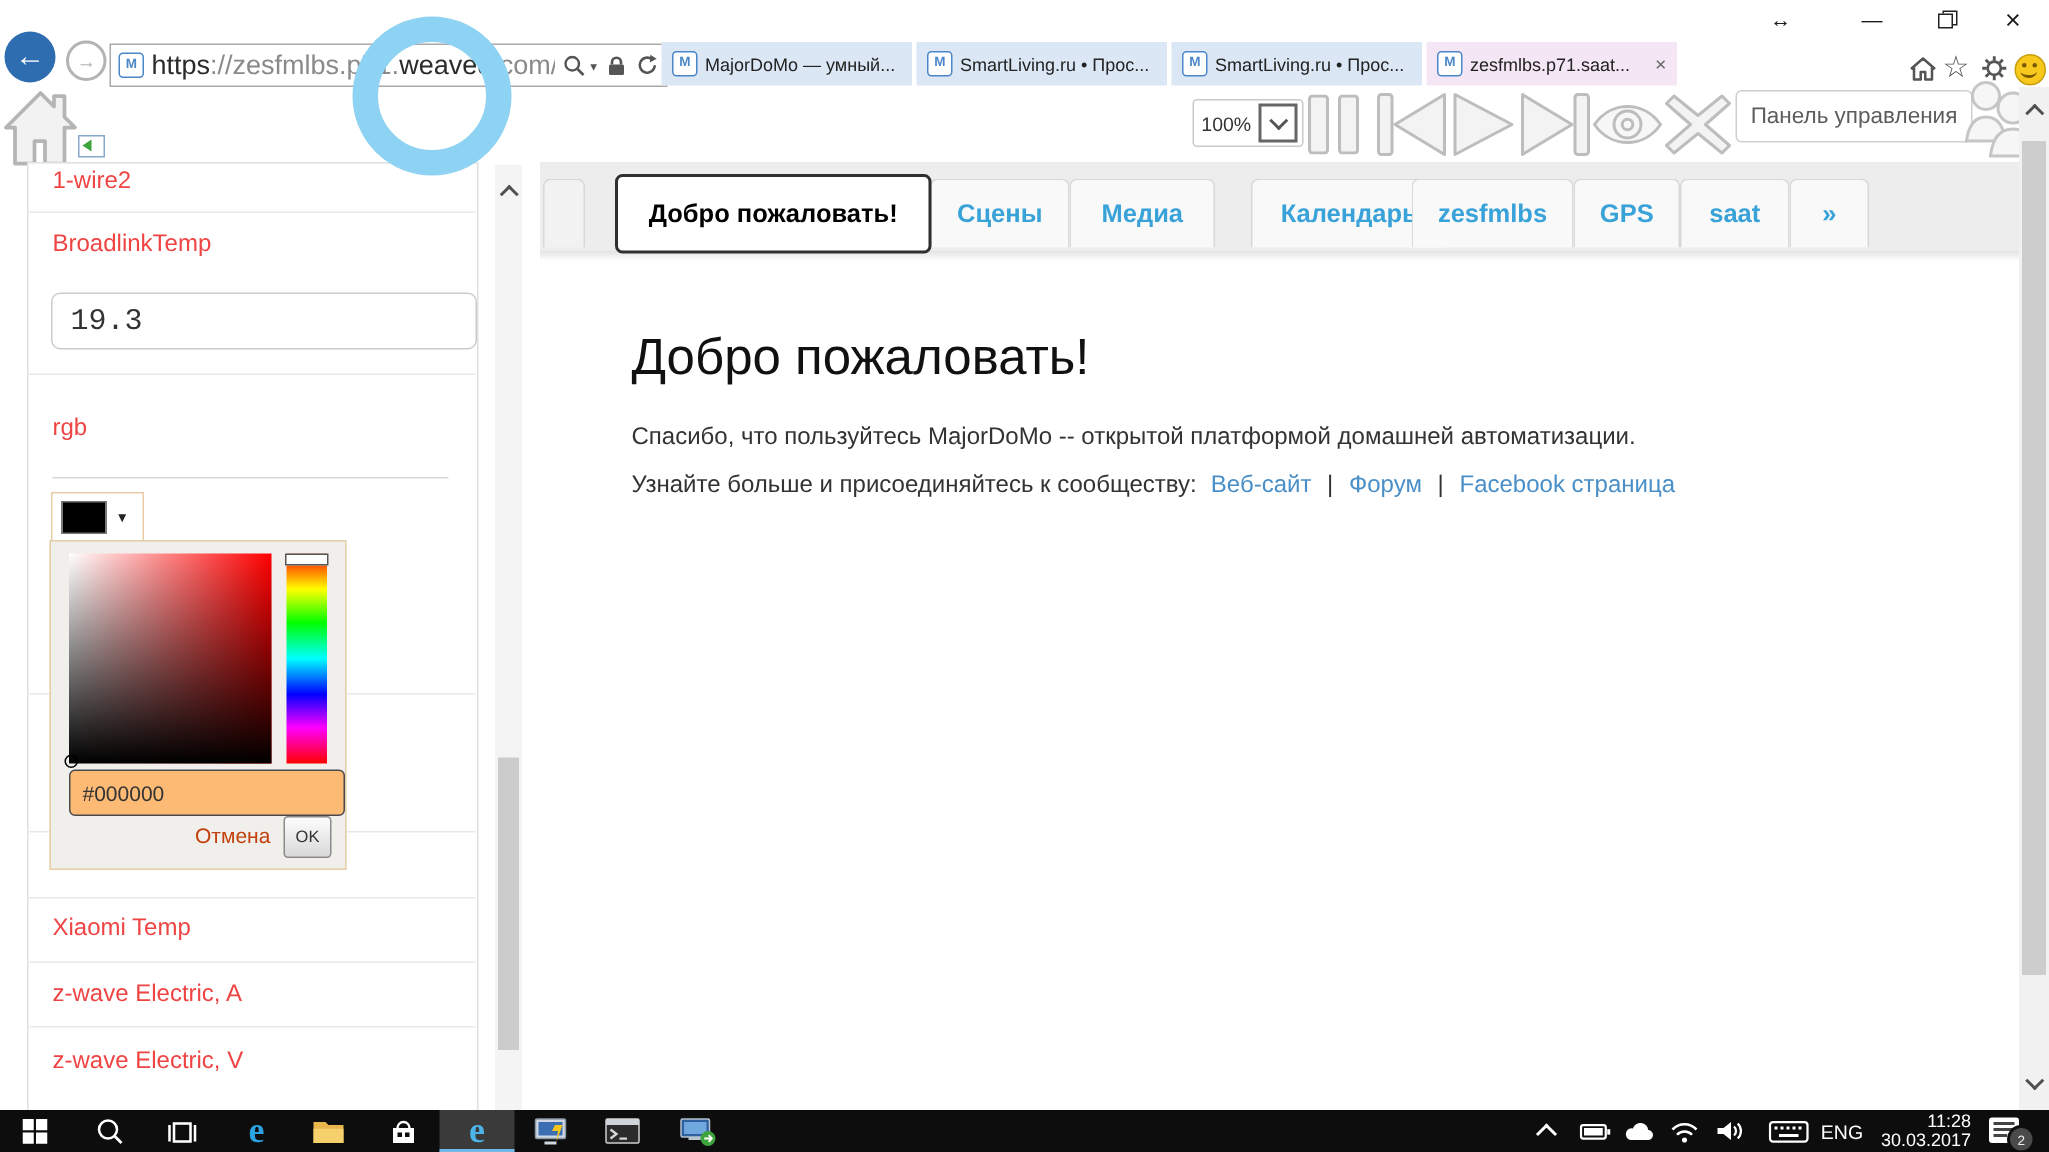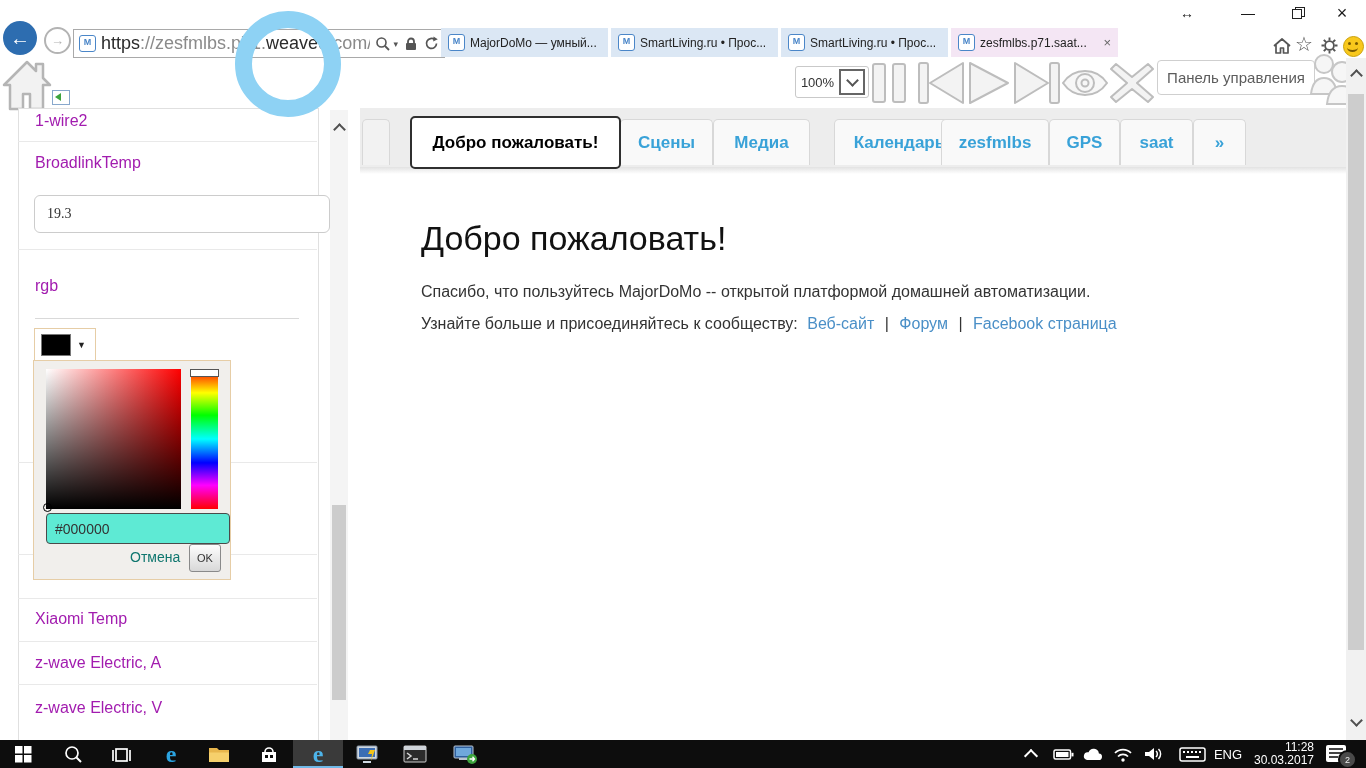--- a/index.html
+++ b/index.html
@@ -61,39 +61,39 @@
   
   .pgsb{left:1346px;top:58px;width:20px;height:682px;background:#f1f1f1}
   .pgsb-thumb{left:1348px;top:94px;width:16px;height:556px;background:#cdcdcd}
   .sbsb{left:330px;top:110px;width:18px;height:630px;background:#f4f4f4}
   .sbsb-thumb{left:332px;top:505px;width:14px;height:195px;background:#ccc}
   .chevpos{position:absolute;display:flex;align-items:center;justify-content:center}
 
   
   .sbpanel{left:18px;top:108px;width:299px;height:632px;background:#fff;
            border-left:1px solid #e0e0e0;border-top:1px solid #e0e0e0;border-right:1px solid #e0e0e0}
-  .sblbl{position:absolute;left:35px;font-size:16px;color:#a21caf;white-space:nowrap}
+  .sblbl{position:absolute;left:35px;font-size:16px;color:#ef4444;white-space:nowrap}
   .sbdiv{position:absolute;left:18px;width:299px;height:1px;background:#e9e9e9}
   .tempin{left:34px;top:195px;width:266px;height:36px;border:1px solid #ccc;border-radius:6px;
-          font-size:14px;color:#333;padding:0 16px 0 12px;font-family:Liberation Serif, serif;outline:none}
+          font-size:20px;color:#333;padding:0 4px 0 12px;font-family:Liberation Mono, monospace;outline:none}
   .rgbdiv{left:35px;top:318px;width:264px;height:1px;background:#d9d9d9}
   .swatchbtn{left:34px;top:328px;width:54px;height:31px;border:1px solid #e6cda6;background:#fff;
              display:flex;align-items:center;gap:6px;padding-left:6px}
   .swatch{width:28px;height:20px;background:#000;border:1px solid #777}
   .swcaret{font-size:9px;color:#222}
   .picker{left:33px;top:360px;width:196px;height:218px;background:#f1efec;border:1px solid #e6cda6;z-index:30}
   .svsq{position:absolute;left:12px;top:8px;width:135px;height:140px;
         background:linear-gradient(to top,#000,rgba(0,0,0,0)),linear-gradient(to right,#fff,#f00)}
   .svmark{position:absolute;left:-3px;bottom:-3px;width:7px;height:7px;border:1.5px solid #000;border-radius:50%}
   .hue{position:absolute;left:157px;top:8px;width:27px;height:140px;
        background:linear-gradient(to bottom,#f00,#ff0 17%,#0f0 33%,#0ff 50%,#00f 67%,#f0f 83%,#f00)}
   .huehandle{position:absolute;left:-1px;top:0;width:27px;height:6px;background:#fff;border:1px solid #555}
-  .hexin{position:absolute;left:12px;top:152px;width:172px;height:27px;background:#5eead4;border:1.5px solid #4a4a4a;
+  .hexin{position:absolute;left:12px;top:152px;width:172px;height:27px;background:#fdba74;border:1.5px solid #4a4a4a;
          border-radius:4px;font-size:14px;color:#333;padding-left:8px;font-family:"Liberation Sans",sans-serif;outline:none}
-  .cancel{position:absolute;left:96px;top:188px;width:52px;font-size:14px;color:#0f766e}
+  .cancel{position:absolute;left:96px;top:188px;width:52px;font-size:14px;color:#c2410c}
   .okbtn{position:absolute;left:155px;top:183px;width:30px;height:26px;background:linear-gradient(#fdfdfd,#d8d8d8);
          border:1px solid #8a8a8a;border-radius:3px;display:flex;align-items:center;justify-content:center;
          font-size:11px;color:#333}
 
   
   .tabstrip{left:360px;top:108px;width:986px;height:59px;background:#ededed}
   .tabfade{left:360px;top:167px;width:986px;height:7px;background:linear-gradient(#e2e2e2,#fff)}
   .stubtab{left:362px;top:119px;width:26px;height:45px;background:#f2f2f2;border:1px solid #d8d8d8;
            border-bottom:none;border-radius:5px 5px 0 0}
   .ptab{position:absolute;top:119px;height:45px;background:#f9f9f9;border:1px solid #d8d8d8;border-bottom:none;

